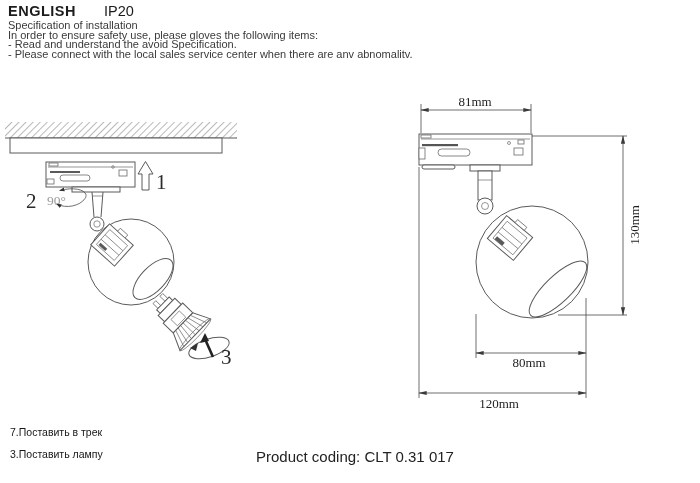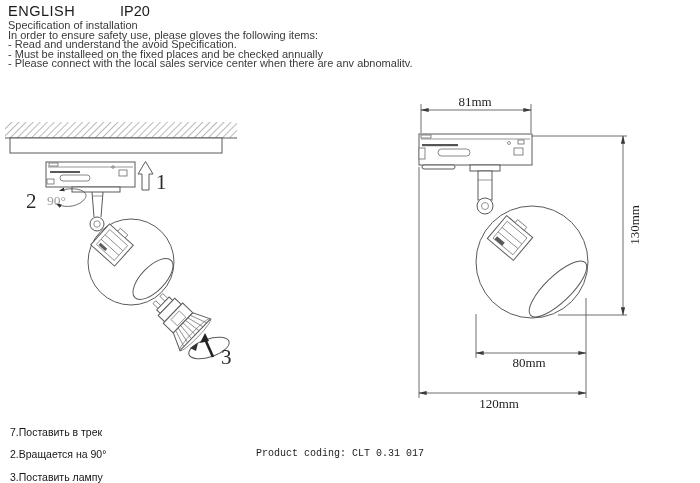--- a/index.html
+++ b/index.html
@@ -1,23 +1,23 @@
 <!DOCTYPE html>
 <html><head>
 <meta charset="utf-8">
 <style>
   html,body{margin:0;padding:0;background:#fff;}
   .page{position:relative;width:700px;height:483px;background:#ffffff;overflow:hidden;
         font-family:"Liberation Sans",sans-serif;color:#1b1b1b;}
-  .hdr-lang{position:absolute;left:8px;top:3px;font-size:14.5px;letter-spacing:.5px;color:#1b1b1b;}
-  .hdr-ip{position:absolute;left:120px;top:3px;font-size:14.5px;color:#1b1b1b;}
+  .hdr-lang{position:absolute;left:8px;top:3px;font-size:14.5px;letter-spacing:.5px;color:#1b1b1b;font-weight:bold;}
+  .hdr-ip{position:absolute;left:104px;top:3px;font-size:14.5px;color:#1b1b1b;}
   .spec{position:absolute;left:8px;top:21px;font-size:11px;line-height:9.6px;color:#3a3a3a;white-space:nowrap;}
   .spec div{height:9.6px;}
   .ru-steps{position:absolute;left:10px;top:421px;font-size:10.5px;color:#161616;line-height:22.4px;white-space:nowrap;}
-  .coding{position:absolute;left:256px;top:448px;font-size:10px;color:#222;white-space:nowrap;font-family:Liberation Mono, monospace;}
+  .coding{position:absolute;left:256px;top:448px;font-size:15px;color:#222;white-space:nowrap;}
   svg{position:absolute;overflow:visible;}
   .svg-left{left:0;top:105px;}
   .svg-right{left:400px;top:85px;}
   .ln{stroke:#5a5a5a;fill:none;stroke-width:1;}
   .lnt{stroke:#6a6a6a;fill:none;stroke-width:.7;}
   .wfill{fill:#ffffff;stroke:#5a5a5a;stroke-width:1;}
   .wfillt{fill:#ffffff;stroke:#6a6a6a;stroke-width:.8;}
   .dim{stroke:#4a4a4a;stroke-width:.8;fill:none;}
   .dimtxt{font-family:"Liberation Serif",serif;font-size:13px;fill:#1f1f1f;}
   .stepnum{font-family:"Liberation Serif",serif;font-size:21px;fill:#2a2a2a;}
@@ -28,21 +28,20 @@
 
 <div class="page">
 
   <div class="hdr-lang">ENGLISH</div>
   <div class="hdr-ip">IP20</div>
 
   <div class="spec">
     <div>Specification of installation</div>
     <div>In order to ensure safety use, please gloves the following items:</div>
     <div>- Read and understand the avoid Specification.</div>
-    <div>- Must be installeed on the fixed places and be checked annually</div>
     <div>- Please connect with the local sales service center when there are anv abnomalitv.</div>
   </div>
 
   <svg class="svg-left" width="260" height="290" viewBox="0 0 260 290">
     <defs>
       <pattern id="hatchL" width="5" height="5" patternUnits="userSpaceOnUse" patternTransform="rotate(45)">
         <line x1="0" y1="0" x2="0" y2="5" stroke="#9a9a9a" stroke-width="1.4"></line>
       </pattern>
       <marker id="arrC" viewBox="0 0 10 10" refX="8" refY="5" markerWidth="7" markerHeight="7" orient="auto-start-reverse">
         <path d="M0,1.5 L10,5 L0,8.5 Z" fill="#333"></path>
@@ -190,19 +189,18 @@
 
     <g>
       <line class="dim" x1="19" y1="82" x2="19" y2="313"></line>
       <line class="dim" x1="19" y1="308" x2="186" y2="308" marker-start="url(#arrD)" marker-end="url(#arrD)"></line>
       <text class="dimtxt" x="99" y="323" text-anchor="middle">120mm</text>
     </g>
   </svg>
 
   <div class="ru-steps">
     <div>7.Поставить в трек</div>
-    <div>2.Вращается на 90°</div>
     <div>3.Поставить лампу</div>
   </div>
 
   <div class="coding">Product coding: CLT 0.31 017</div>
 
 </div>
 
 </body></html>

